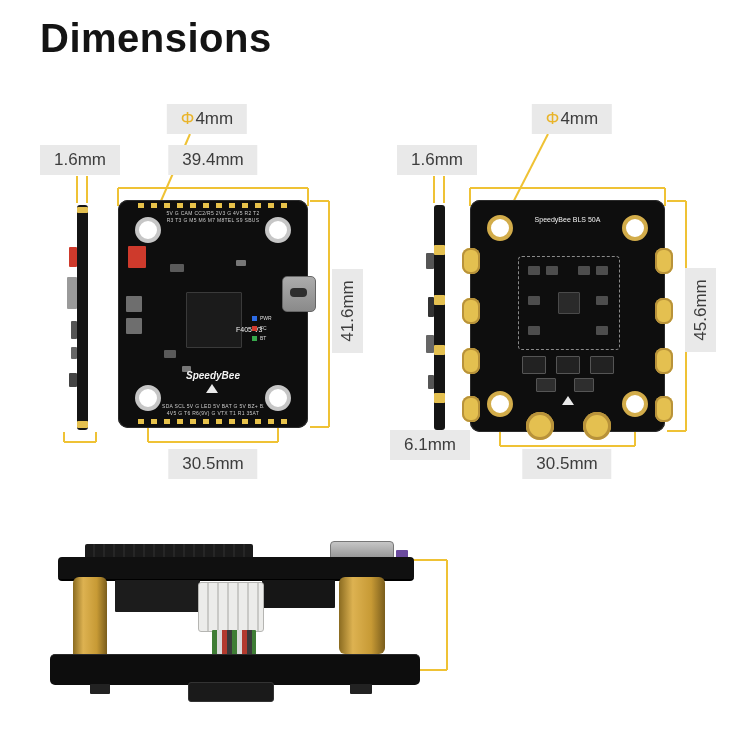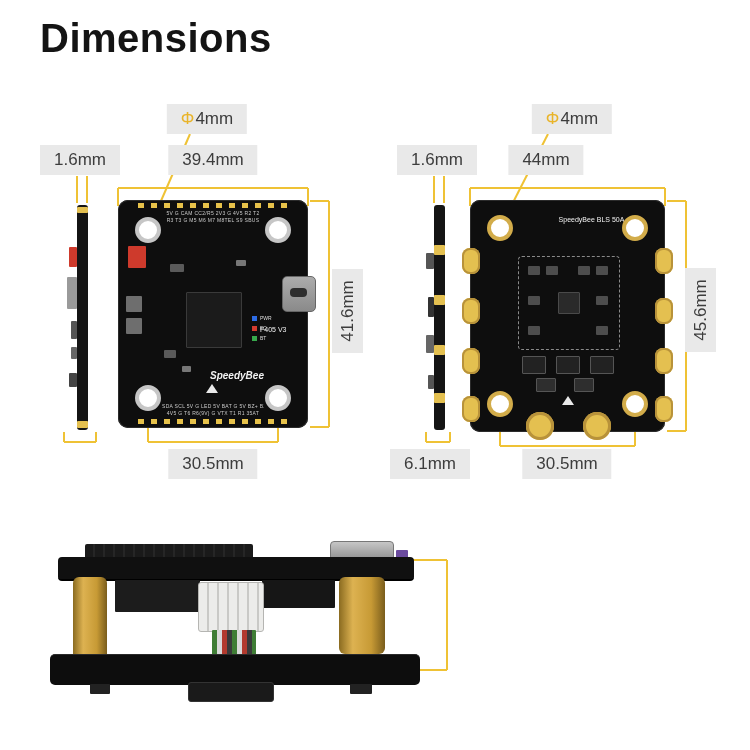--- a/index.html
+++ b/index.html
@@ -19,21 +19,21 @@
   .board{position:absolute;background:#0E0E0E;border-radius:10px;
          box-shadow:inset 0 0 0 1px #2b2b2b;}
   .hole{position:absolute;width:26px;height:26px;border-radius:50%;background:#fff;box-sizing:border-box;}
   .hole.silver{border:4px solid #C6C6C6;}
   .hole.gold{border:4px solid #D2AC4A;}
   .padstrip{position:absolute;height:5px;
             background:repeating-linear-gradient(90deg,#E6C14A 0 6px,rgba(0,0,0,0) 6px 13px);}
   .pinrow{position:absolute;font-size:5px;line-height:6px;color:#c9c9c9;white-space:nowrap;
           text-align:center;overflow:hidden;letter-spacing:.3px;}
   .cmp{position:absolute;background:#4d4d4d;border-radius:1px;}
-  .white-text{position:absolute;color:#f2f2f2;white-space:nowrap;margin-left:24px;}
+  .white-text{position:absolute;color:#f2f2f2;white-space:nowrap;}
   .arrow-up{position:absolute;width:0;height:0;border-left:6px solid rgba(0,0,0,0);
             border-right:6px solid rgba(0,0,0,0);border-bottom:9px solid #e9e9e9;}
   .led{position:absolute;width:5px;height:5px;}
   .led-label{position:absolute;font-size:5px;color:#ddd;line-height:5px;}
   .sidepad{position:absolute;width:18px;height:26px;background:#E4C050;border-radius:8px;
            box-shadow:inset 0 0 0 2px #B8923A;}
   .battpad{position:absolute;width:28px;height:28px;border-radius:50%;background:#E4C050;
            box-shadow:inset 0 0 0 3px #B8923A;}
   .dashedbox{position:absolute;border:1px dashed #8a8a8a;border-radius:4px;}
 
@@ -140,25 +140,24 @@
   <div class="dim-label" style="left:213px;top:145px">39.4mm</div>
   <div class="dim-label-v" style="left:332px;top:269px">
     <span>41.6mm</span>
   </div>
   <div class="dim-label" style="left:213px;top:449px">30.5mm</div>
 
   <div class="dim-label" style="left:572px;top:104px">
     <span class="phi">Φ</span><span>4mm</span>
   </div>
   <div class="dim-label" style="left:437px;top:145px">1.6mm</div>
-  <div class="dim-label" style="left:546px;top:145px">44mm</div>
   <div class="dim-label-v" style="left:685px;top:268px">
     <span>45.6mm</span>
   </div>
-  <div class="dim-label" style="left:430px;top:449px">6.1mm</div>
+  <div class="dim-label" style="left:430px;top:430px">6.1mm</div>
   <div class="dim-label" style="left:567px;top:449px">30.5mm</div>
 
 
   <div class="sideview" style="left:68px;top:205px;width:28px;height:225px">
     <div class="slab" style="left:9px;top:0;width:11px;height:225px"></div>
     <div class="nub" style="left:9px;top:2px;width:11px;height:6px;background:#E4C050"></div>
     <div class="nub" style="left:9px;top:216px;width:11px;height:7px;background:#E4C050"></div>
     <div class="nub" style="left:1px;top:42px;width:8px;height:20px;background:#CE3A2C"></div>
     <div class="nub" style="left:-1px;top:72px;width:10px;height:32px;background:#9a9a9a"></div>
     <div class="nub" style="left:3px;top:116px;width:6px;height:18px;background:#555"></div>

